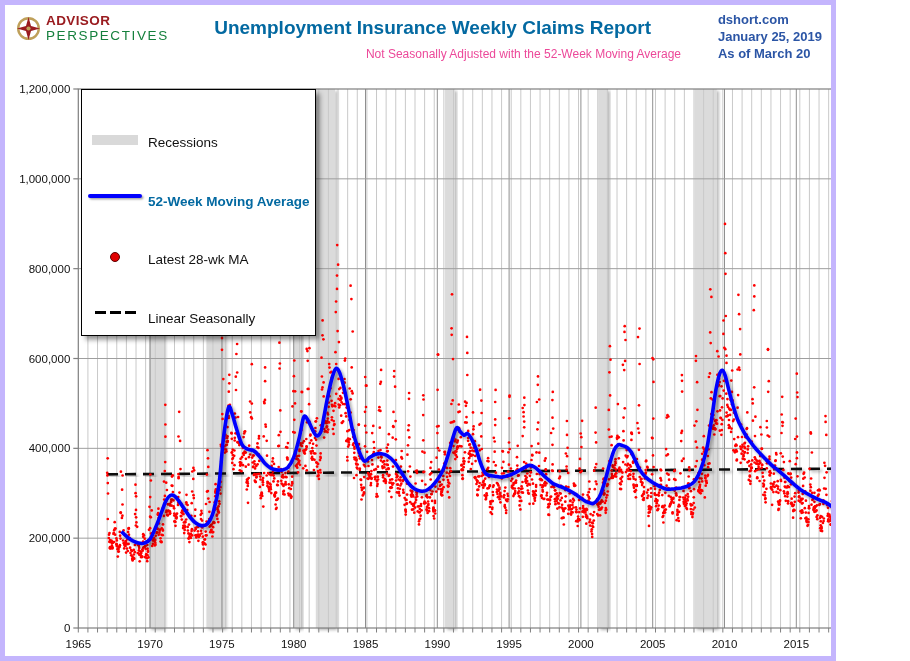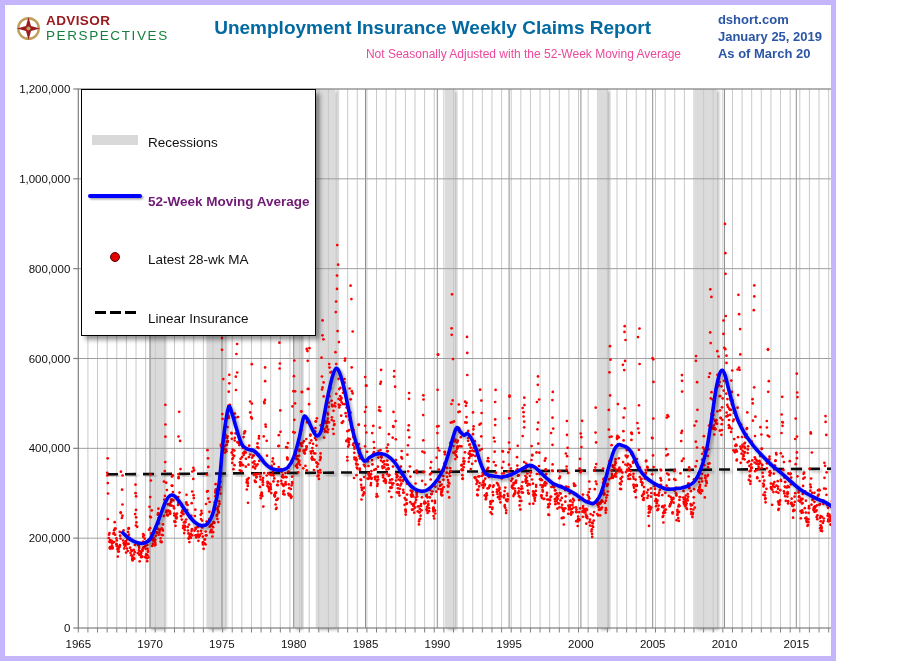--- a/index.html
+++ b/index.html
@@ -18,21 +18,21 @@
           font-size:13px;font-weight:bold;line-height:1.3;}
   
   #chart{position:absolute;left:0;top:0;}
   
   .legend{position:absolute;left:76px;top:84px;width:233px;background:#fff;
           border:1.6px solid #000;box-shadow:3.5px 3.5px 5px rgba(0,0,0,.45);
           padding:5px 0 6px 0;z-index:5;}
   .lrow{display:flex;align-items:flex-start;height:18.5px;margin-top:40px;}
   .lswatch{width:66px;display:flex;justify-content:center;align-items:center;flex:0 0 66px;}
   .llabel{font-size:13.5px;color:#111;}
-  .llabel.blue{color:#701a75;font-weight:bold;}
+  .llabel.blue{color:#0369a1;font-weight:bold;}
   .sw-band{width:46px;height:10px;background:#d9d9d9;}
   .sw-dot-sm{width:4px;height:4px;border-radius:50%;background:#ff0000;}
   .sw-line{width:54px;height:4px;background:#0000fe;border-radius:2px;box-shadow:1.5px 1.5px 2px rgba(0,0,0,.35);}
   .sw-dot-lg{width:8px;height:8px;border-radius:50%;background:#e00000;border:1.5px solid #5c0000;box-sizing:content-box;}
   .sw-dash{display:flex;gap:4px;}
   .sw-dash i{display:block;width:11px;height:3.5px;background:#000;}
 </style>
 </head>
 <body>
 
@@ -3053,16 +3053,16 @@
       <span class="llabel">Latest 28-wk MA</span>
     </div>
     <div class="lrow">
       <span class="lswatch">
         <span class="sw-dash">
             <i></i>
             <i></i>
             <i></i>
           </span>
       </span>
-      <span class="llabel">Linear Insurance</span>
+      <span class="llabel">Linear Seasonally</span>
     </div>
   </div>
 </div>
 
 </body></html>

